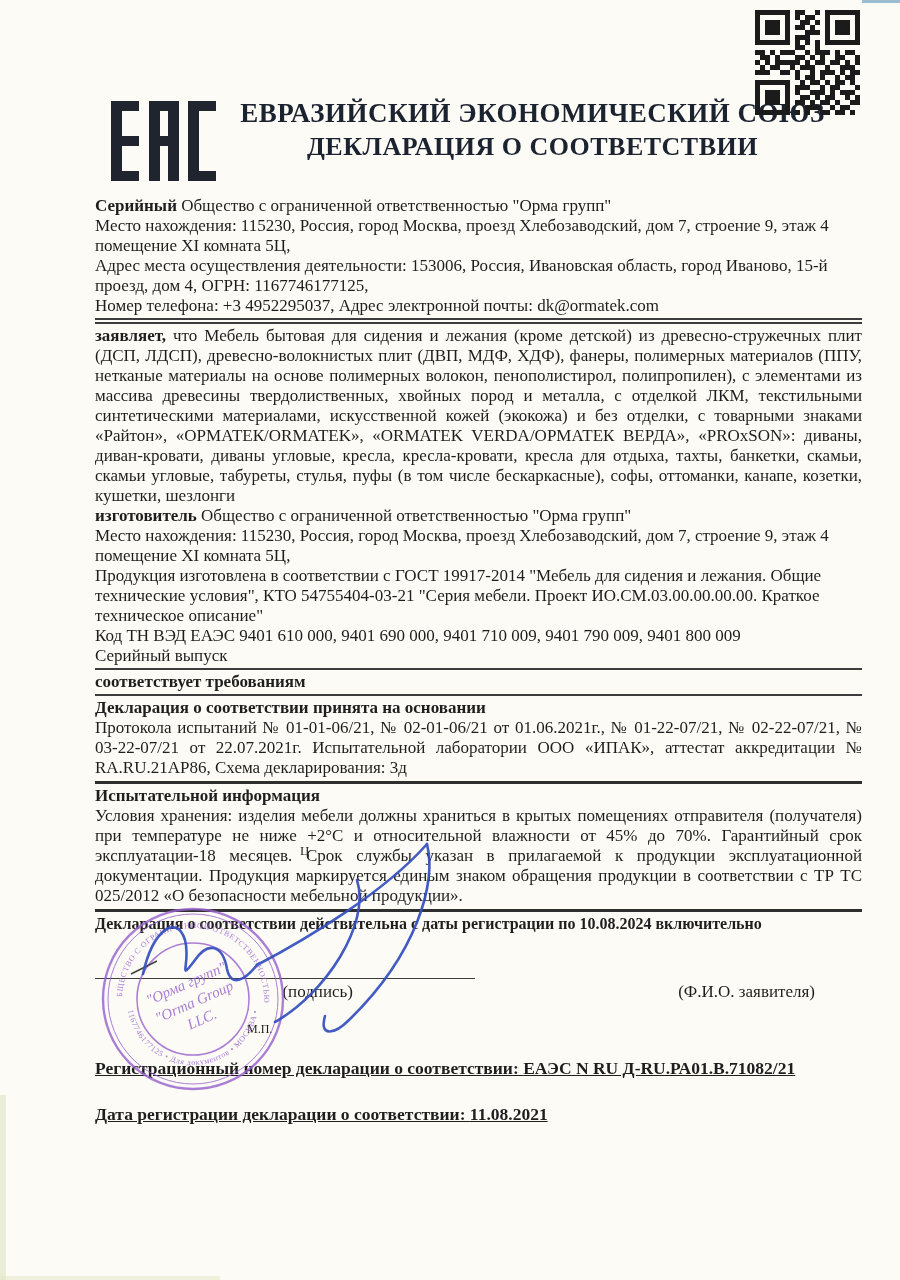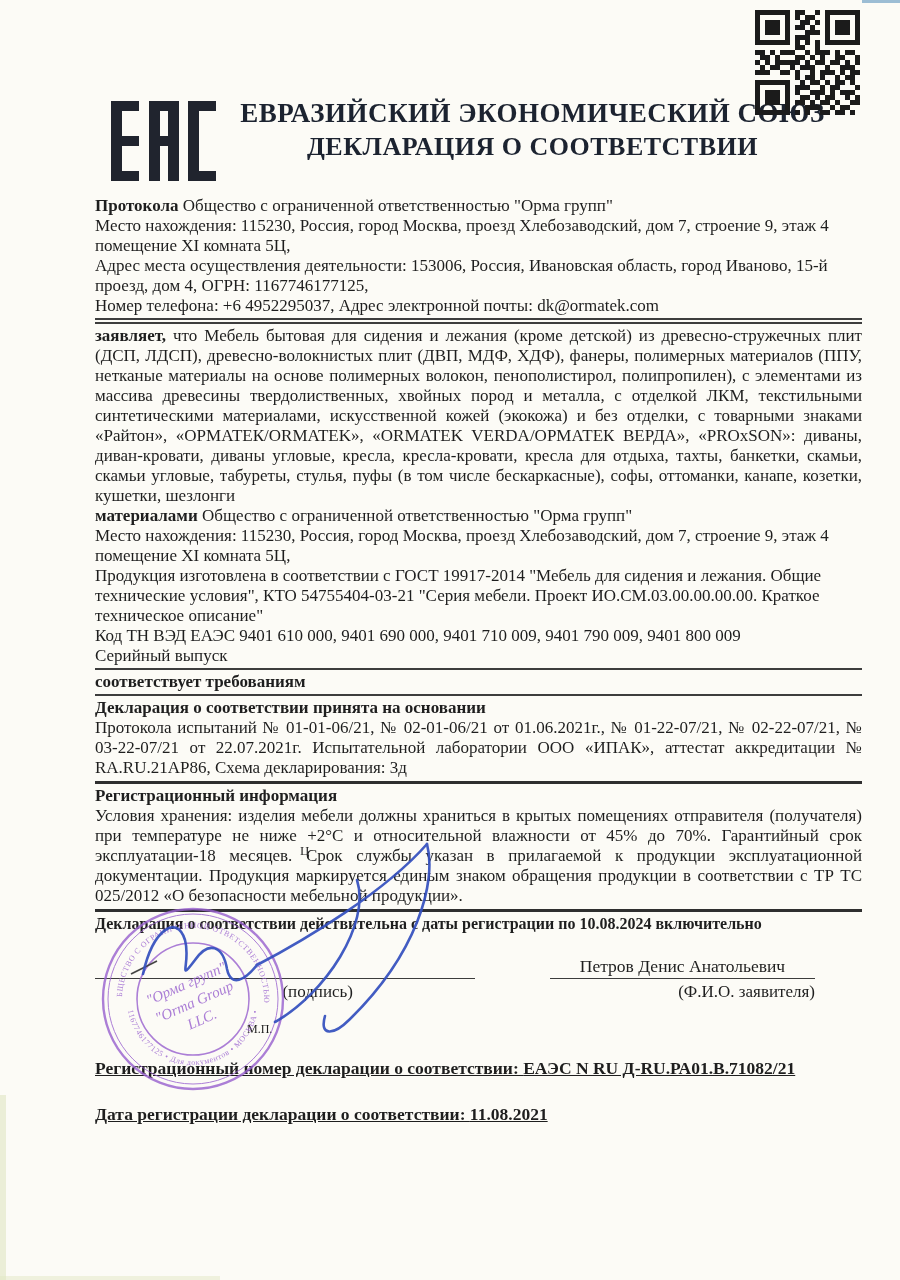--- a/index.html
+++ b/index.html
@@ -303,60 +303,59 @@
           <rect x="40" y="100" width="5" height="5"></rect>
           <rect x="50" y="100" width="5" height="5"></rect>
           <rect x="65" y="100" width="5" height="5"></rect>
           <rect x="70" y="100" width="5" height="5"></rect>
           <rect x="80" y="100" width="5" height="5"></rect>
           <rect x="85" y="100" width="5" height="5"></rect>
           <rect x="95" y="100" width="5" height="5"></rect>
         </svg>
     </div>
 
-    <p><span class="lead">Протокола</span><span> Общество с ограниченной ответственностью "Орма групп"</span></p>
+    <p><span class="lead">Серийный</span><span> Общество с ограниченной ответственностью "Орма групп"</span></p>
     <p>Место нахождения: 115230, Россия, город Москва, проезд Хлебозаводский, дом 7, строение 9, этаж 4 помещение XI комната 5Ц,</p>
     <p>Адрес места осуществления деятельности: 153006, Россия, Ивановская область, город Иваново, 15-й проезд, дом 4, ОГРН: 1167746177125,</p>
-    <p>Номер телефона: +6 4952295037, Адрес электронной почты: dk@ormatek.com</p>
+    <p>Номер телефона: +3 4952295037, Адрес электронной почты: dk@ormatek.com</p>
 
     <div class="rule"></div>
 
 
     <div class="rule"></div>
 
     <p class="just"><span class="lead">заявляет,</span><span> что Мебель бытовая для сидения и лежания (кроме детской) из древесно-стружечных плит (ДСП, ЛДСП), древесно-волокнистых плит (ДВП, МДФ, ХДФ), фанеры, полимерных материалов (ППУ, нетканые материалы на основе полимерных волокон, пенополистирол, полипропилен), с элементами из массива древесины твердолиственных, хвойных пород и металла, с отделкой ЛКМ, текстильными синтетическими материалами, искусственной кожей (экокожа) и без отделки, с товарными знаками «Райтон», «ОРМАТЕК/ORMATEK», «ORMATEK VERDA/ОРМАТЕК ВЕРДА», «PROxSON»: диваны, диван-кровати, диваны угловые, кресла, кресла-кровати, кресла для отдыха, тахты, банкетки, скамьи, скамьи угловые, табуреты, стулья, пуфы (в том числе бескаркасные), софы, оттоманки, канапе, козетки, кушетки, шезлонги</span></p>
 
-    <p><span class="lead">материалами</span><span> Общество с ограниченной ответственностью "Орма групп"</span></p>
+    <p><span class="lead">изготовитель</span><span> Общество с ограниченной ответственностью "Орма групп"</span></p>
     <p>Место нахождения: 115230, Россия, город Москва, проезд Хлебозаводский, дом 7, строение 9, этаж 4 помещение XI комната 5Ц,</p>
     <p>Продукция изготовлена в соответствии с ГОСТ 19917-2014 "Мебель для сидения и лежания. Общие технические условия", КТО 54755404-03-21 "Серия мебели. Проект ИО.СМ.03.00.00.00.00. Краткое техническое описание"</p>
     <p>Код ТН ВЭД ЕАЭС  9401 610 000, 9401 690 000, 9401 710 009, 9401 790 009, 9401 800 009</p>
     <p>Серийный выпуск</p>
 
     <div class="rule"></div>
 
     <p class="lead">соответствует требованиям</p>
 
     <div class="rule"></div>
 
     <p class="lead">Декларация о соответствии принята на основании</p>
     <p class="just">Протокола испытаний № 01-01-06/21, № 02-01-06/21 от 01.06.2021г., № 01-22-07/21, № 02-22-07/21, № 03-22-07/21 от 22.07.2021г. Испытательной лаборатории ООО «ИПАК», аттестат аккредитации № RA.RU.21АР86, Схема декларирования: 3д</p>
 
     <div class="rule thick"></div>
 
-    <p class="lead">Регистрационный информация</p>
+    <p class="lead">Испытательной информация</p>
     <p class="just">Условия хранения: изделия мебели должны храниться в крытых помещениях отправителя (получателя) при температуре не ниже +2°С и относительной влажности от 45% до 70%. Гарантийный срок эксплуатации-18 месяцев. Срок службы указан в прилагаемой к продукции эксплуатационной документации. Продукция маркируется единым знаком обращения продукции в соответствии с ТР ТС 025/2012 «О безопасности мебельной продукции».</p>
 
     <div class="rule thick"></div>
 
     <p class="bold-line">Декларация о соответствии действительна с даты регистрации по  10.08.2024 включительно</p>
 
     <div class="sig-block">
       <div class="sig-line"></div>
       <div class="sig-caption">(подпись)</div>
-      <div class="fio-name">Петров Денис Анатольевич</div>
       <div class="fio-caption">(Ф.И.О. заявителя)</div>
       <div class="mp">М.П.</div>
 
       <svg class="overlay" width="440" height="300" viewBox="0 0 440 300">
         <g opacity="0.82">
           <circle cx="108" cy="177" r="90" fill="none" stroke="#9a63cf" stroke-width="2.4"></circle>
           <circle cx="108" cy="177" r="85" fill="none" stroke="#9a63cf" stroke-width="1"></circle>
           <circle cx="108" cy="177" r="56" fill="none" stroke="#9a63cf" stroke-width="1.6"></circle>
           <defs>
             <path id="arcTop" d="M 37 177 A 71 71 0 0 1 179 177"></path>

